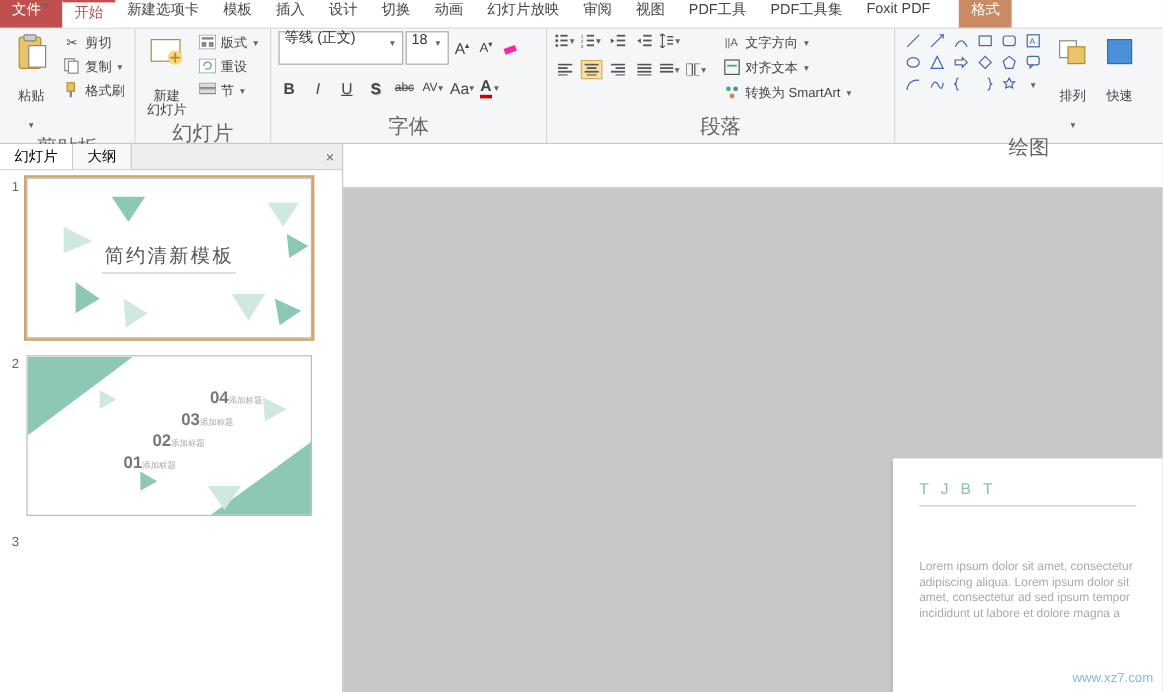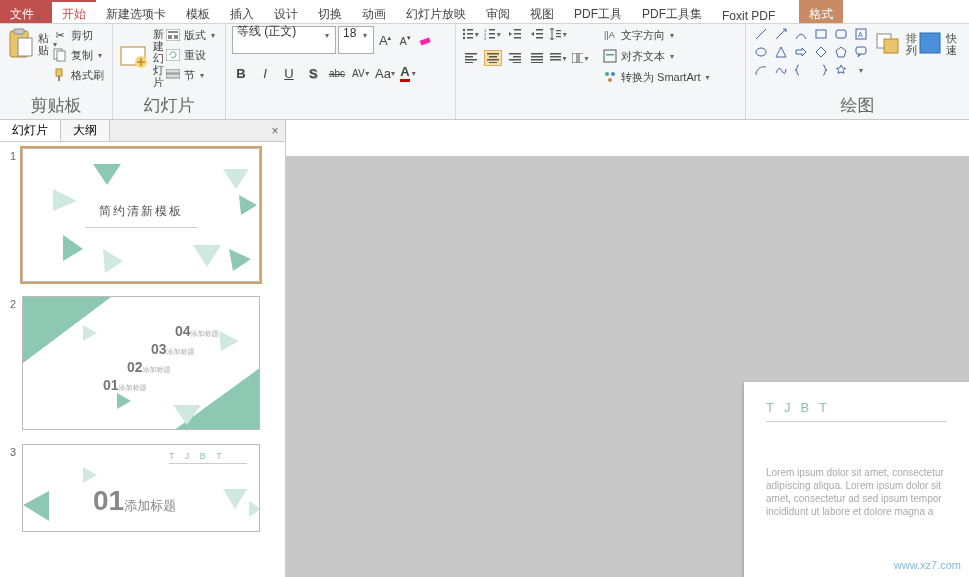--- a/index.html
+++ b/index.html
@@ -1,26 +1,26 @@
 <!DOCTYPE html>
 <html><head>
 <meta charset="utf-8">
 <style>
 * { box-sizing: border-box; margin: 0; padding: 0; }
 body { font-family: "Microsoft YaHei", Arial, sans-serif; font-size: 12px; background: #fff; overflow: hidden; width: 969px; height: 577px; }
 .menubar { display: flex; height: 24px; background: #fff; border-bottom: 1px solid #d4d4d4; align-items: stretch; }
-.menubar .tab { padding: 0 10px; display: flex; align-items: flex-end; color: #444; cursor: pointer; }
+.menubar .tab { padding: 0 10px; display: flex; align-items: flex-start; color: #444; cursor: pointer; }
 .menubar .file { background: #c0504d; color: #fff; }
 .menubar .active { background: #fff; color: #c0504d; border-top: 2px solid #c0504d; }
 .menubar .fmt { background: #c98b63; color: #fff; margin-left: 14px; }
 .ribbon { display: flex; height: 96px; background: #f5f6f7; border-bottom: 1px solid #c9c9c9; }
 .group { border-right: 1px solid #d8d8d8; display: flex; flex-direction: column; padding: 2px 6px 0 6px; }
 .group-body { flex: 1; display: flex; align-items: flex-start; gap: 4px; }
 .group-label { text-align: center; font-size: 17px; color: #666; padding: 2px 0 2px 0; }
-.bigbtn { display: flex; align-items: center; justify-content: flex-start; width: 40px; gap: 4px; padding-top: 2px; }
+.bigbtn { display: flex; flex-direction: column; align-items: center; justify-content: flex-start; width: 40px; gap: 14px; padding-top: 2px; }
 .bigbtn .ic { width: 32px; height: 32px; display: flex; align-items: center; justify-content: center; }
 .bigbtn .lbl { font-size: 11px; color: #444; text-align: center; line-height: 12px; }
 .col { display: flex; flex-direction: column; gap: 2px; }
 .smbtn { display: flex; align-items: center; gap: 3px; padding: 1px 2px; font-size: 11px; color: #444; }
 .ic16 { width: 16px; height: 16px; display: flex; align-items: center; justify-content: center; }
 .sel { height: 20px; border: 1px solid #ababab; background: #fff; display: flex; align-items: flex-end; padding: 13px 4px; font-size: 12px; color: #333; }
 .dd { width: 8px; text-align: center; color: #666; font-size: 8px; }
 .fontgrp .toprow { display: flex; gap: 2px; align-items: center; margin-bottom: 6px; }
 .fontgrp .botrow { display: flex; gap: 6px; align-items: center; }
 .fb { width: 18px; height: 18px; display: flex; align-items: center; justify-content: center; font-size: 13px; color: #444; }
@@ -205,20 +205,21 @@
         <div class="fb">
             <span>Aa</span>
             <span class="dd">▾</span>
           </div>
         <div class="fb">
             <span style="border-bottom:3px solid #c00;font-weight:bold">A</span>
             <span class="dd">▾</span>
           </div>
       </div>
     </div>
+    <div class="group-label">字体</div>
   </div>
 
   <div class="group para" style="width:290px">
     <div class="group-body" style="gap:10px">
       <div class="col">
         <div class="r">
           <div class="pb">
               <svg width="14" height="12">
                 <circle cx="2" cy="2" r="1.2" fill="#555"></circle>
                 <rect x="5" y="1" width="8" height="1.5" fill="#555"></rect>
@@ -342,20 +343,21 @@
                 <circle cx="4" cy="4" r="2" fill="#4a8"></circle>
                 <circle cx="10" cy="4" r="2" fill="#48c"></circle>
                 <circle cx="7" cy="10" r="2" fill="#c84"></circle>
               </svg>
             </span>
             <span>转换为 SmartArt</span>
             <span class="dd">▾</span>
           </div>
       </div>
     </div>
+    <div class="group-label">段落</div>
   </div>
 
   <div class="group" style="flex:1;border-right:none">
     <div class="group-body">
       <div class="shapes-pal">
         <div class="s">
             <svg width="14" height="14">
               <line x1="2" y1="12" x2="12" y2="2" stroke="#46a"></line>
             </svg>
           </div>
@@ -486,21 +488,21 @@
           <svg width="238" height="134" style="position:absolute;inset:0">
             <polygon points="70,15 98,15 84,36" fill="#8cc8b2"></polygon>
             <polygon points="30,40 54,52 30,62" fill="#cfe9df"></polygon>
             <polygon points="200,20 226,20 213,40" fill="#cfe9df"></polygon>
             <polygon points="216,46 234,56 218,66" fill="#8cc8b2"></polygon>
             <polygon points="40,86 60,100 40,112" fill="#8cc8b2"></polygon>
             <polygon points="80,100 100,112 82,124" fill="#cfe9df"></polygon>
             <polygon points="170,96 198,96 184,118" fill="#cfe9df"></polygon>
             <polygon points="206,100 228,110 210,122" fill="#8cc8b2"></polygon>
           </svg>
-          <div style="position:absolute;left:0;right:0;top:54px;text-align:center;font-size:12px;color:#555;letter-spacing:2px">简约清新模板</div>
+          <div style="position:absolute;left:0;right:0;top:54px;text-align:center;font-size:16px;color:#555;letter-spacing:2px">简约清新模板</div>
           <div style="position:absolute;left:62px;right:62px;top:78px;border-top:1px solid #ccc"></div>
         </div>
       </div>
 
       <div class="trow">
         <div class="tnum">2</div>
         <div class="thumb">
           <svg width="238" height="134" style="position:absolute;inset:0">
             <polygon points="0,0 88,0 0,66" fill="#8cc8b2"></polygon>
             <polygon points="238,134 150,134 238,70" fill="#8cc8b2"></polygon>
@@ -511,31 +513,20 @@
           </svg>
           <div style="position:absolute;left:152px;top:26px;font-size:14px;color:#777;font-weight:bold"><span>04</span><span style="font-size:7px;color:#aaa;font-weight:normal">添加标题</span></div>
           <div style="position:absolute;left:128px;top:44px;font-size:14px;color:#777;font-weight:bold"><span>03</span><span style="font-size:7px;color:#aaa;font-weight:normal">添加标题</span></div>
           <div style="position:absolute;left:104px;top:62px;font-size:14px;color:#777;font-weight:bold"><span>02</span><span style="font-size:7px;color:#aaa;font-weight:normal">添加标题</span></div>
           <div style="position:absolute;left:80px;top:80px;font-size:14px;color:#777;font-weight:bold"><span>01</span><span style="font-size:7px;color:#aaa;font-weight:normal">添加标题</span></div>
         </div>
       </div>
 
       <div class="trow">
         <div class="tnum">3</div>
-        <div class="thumb" style="height:88px">
-          <svg width="238" height="88" style="position:absolute;inset:0">
-            <polygon points="0,60 26,46 26,76" fill="#8cc8b2"></polygon>
-            <polygon points="60,22 74,30 60,38" fill="#cfe9df"></polygon>
-            <polygon points="200,44 224,44 212,64" fill="#cfe9df"></polygon>
-            <polygon points="226,56 238,64 226,72" fill="#cfe9df"></polygon>
-          </svg>
-          <div style="position:absolute;left:146px;top:6px;font-size:9px;color:#8cc8b2;letter-spacing:4px">T J B T</div>
-          <div style="position:absolute;left:146px;right:12px;top:18px;border-top:1px solid #ccc"></div>
-          <div style="position:absolute;left:70px;top:40px;font-size:28px;color:#888;font-weight:bold"><span>01</span><span style="font-size:13px;color:#888;font-weight:normal">添加标题</span></div>
-        </div>
       </div>
     </div>
   </div>
 
   <div class="canvas">
     <div class="slidebox">
       <div class="tj">TJBT</div>
       <hr>
       <div class="lorem">Lorem ipsum dolor sit amet, consectetur adipiscing aliqua. Lorem ipsum dolor sit amet, consectetur ad sed ipsum tempor incididunt ut labore et dolore magna a</div>
     </div>

